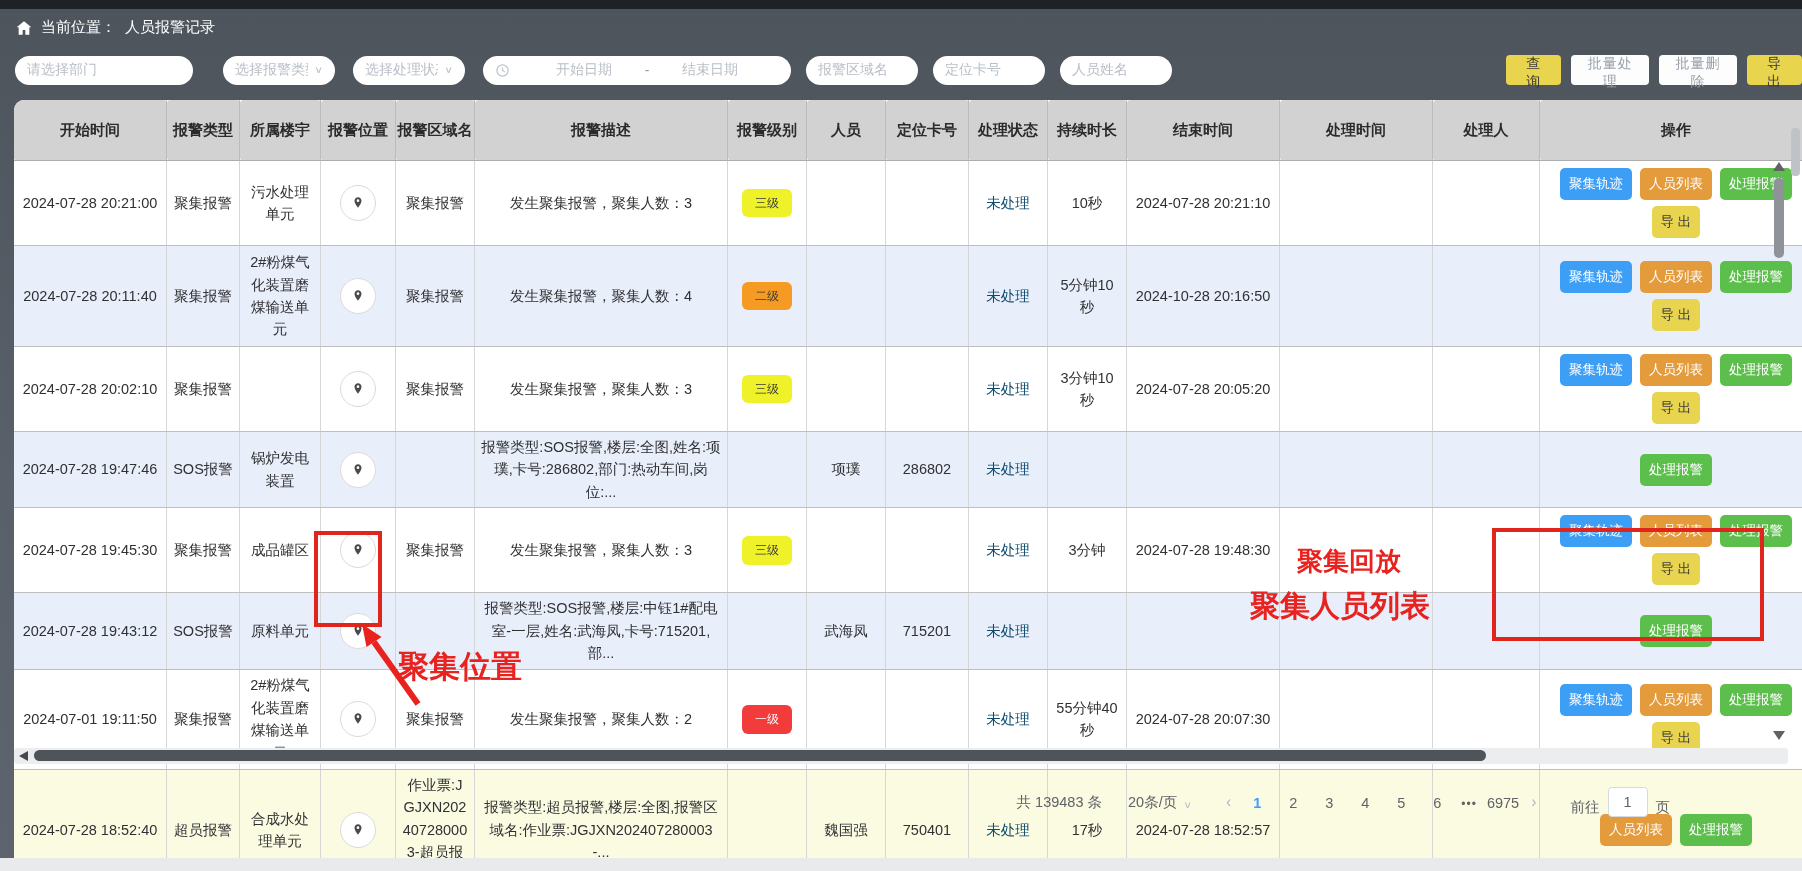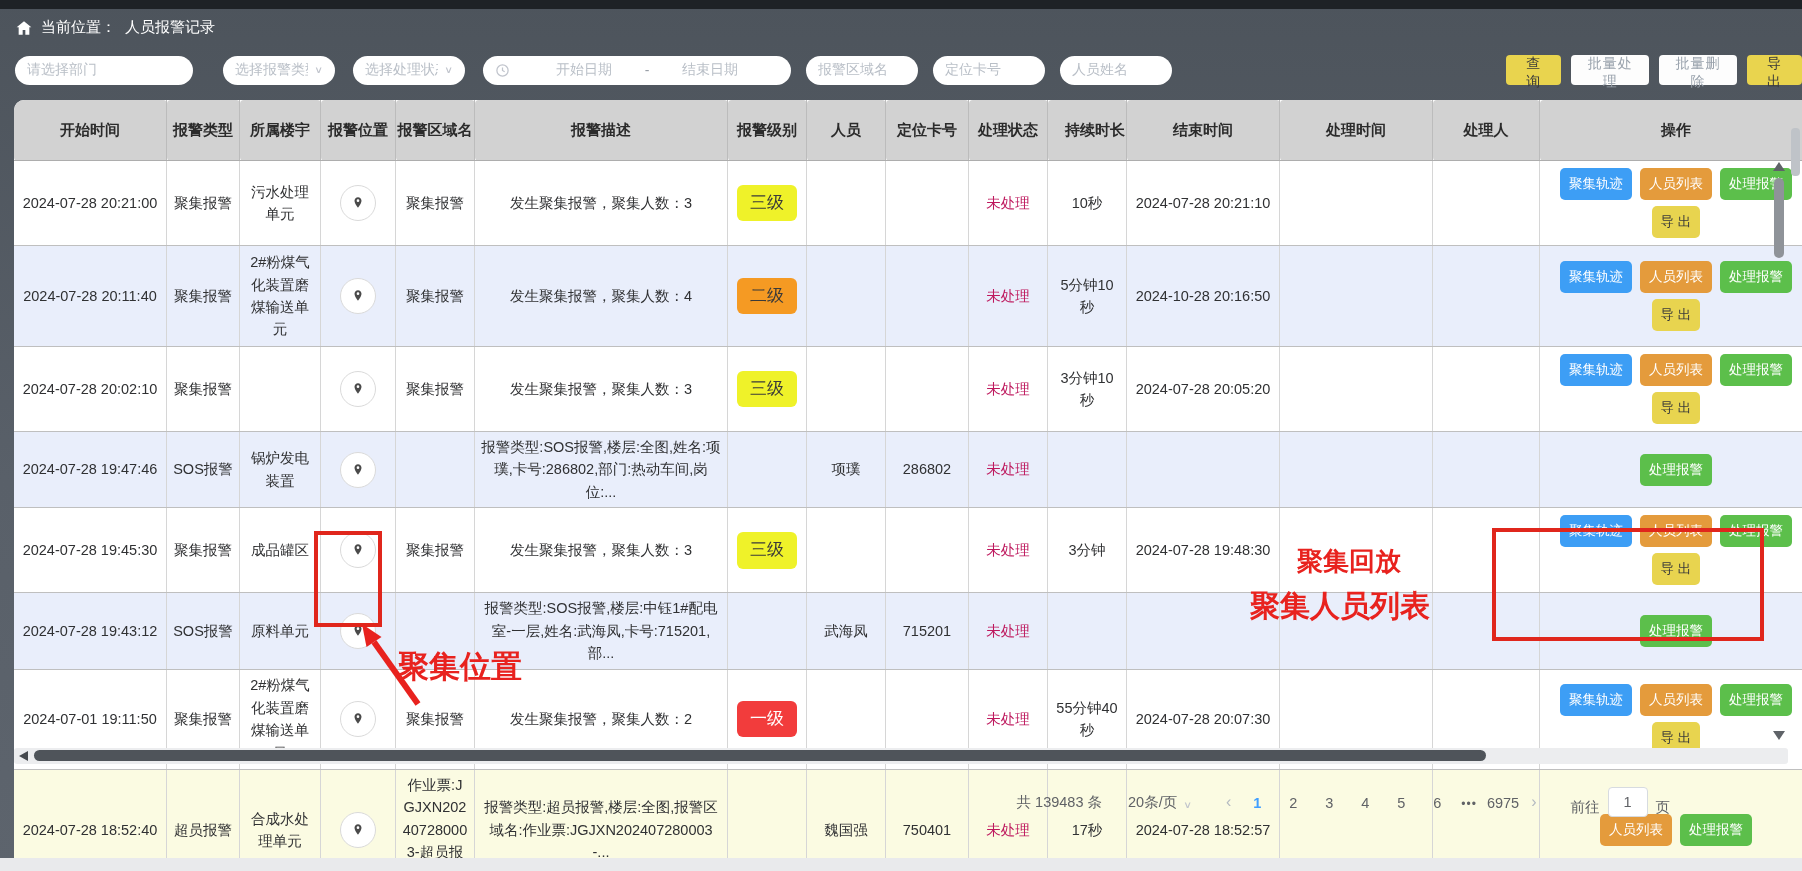--- a/index.html
+++ b/index.html
@@ -40,22 +40,22 @@
     height:58px;border-right:1px solid #bcbcbc;border-bottom:1px solid #adadad;border-radius:4px;}
   table.alarm thead td:first-child{border-top-left-radius:10px;}
   table.alarm thead td:last-child{border-right:none;border-top-right-radius:10px;}
   table.alarm tbody td{border-right:1px solid #d6d6d6;border-bottom:1px solid #bfbfbf;text-align:center;
     vertical-align:middle;word-break:break-all;line-height:1.55;padding:4px 6px;box-sizing:border-box;}
   table.alarm tbody td:last-child{border-right:none;}
   tr.bg-white{background:#ffffff;}
   tr.bg-blue{background:#e9eefb;}
   tr.bg-yellow{background:#fbfbe2;}
   td.desc{text-align:left;padding:4px 10px;}
-  .status-red{color:#be185d;}
-  .badge{display:inline-block;padding:5px 13px;border-radius:6px;font-size:17px;}
+  .status-red{color:#0c4a6e;}
+  .badge{display:inline-block;padding:5px 13px;border-radius:6px;font-size:12px;}
   .badge.l1{background:#f23c3c;color:#fff;}
   .badge.l2{background:#f59a23;color:#3a3a3a;}
   .badge.l3{background:#eff229;color:#3a3a3a;}
   .loc-circle{width:34px;height:34px;border-radius:50%;border:1px solid #dadada;background:#fff;
     display:inline-flex;align-items:center;justify-content:center;cursor:pointer;}
   .abtn{border:none;border-radius:5px;color:#fff;font-size:13.5px;padding:7px 9px;margin:3px 4px;
     cursor:pointer;font-family:inherit;white-space:nowrap;}
   .abtn.track{background:#3d9ef5;}
   .abtn.list{background:#e49b3c;}
   .abtn.handle{background:#5cbf4b;}
@@ -152,21 +152,21 @@
             <td style="width: 150px;">开始时间</td>
             <td style="width: 70px;">报警类型</td>
             <td style="width: 78px;">所属楼宇</td>
             <td style="width: 72px;">报警位置</td>
             <td style="width: 76px;">报警区域名</td>
             <td style="width: 250px;">报警描述</td>
             <td style="width: 76px;">报警级别</td>
             <td style="width: 76px;">人员</td>
             <td style="width: 80px;">定位卡号</td>
             <td style="width: 76px;">处理状态</td>
-            <td style="width: 76px; text-align: right;">持续时长</td>
+            <td style="width: 76px;">持续时长</td>
             <td style="width: 150px;">结束时间</td>
             <td style="width: 150px;">处理时间</td>
             <td style="width: 104px;">处理人</td>
             <td style="width: 270px;">操作</td>
           </tr>
         </thead>
       <tbody id="tbody">
           <tr class="bg-white" style="height: 52px;">
             <td>2024-07-28 20:21:00</td>
             <td>聚集报警</td>

